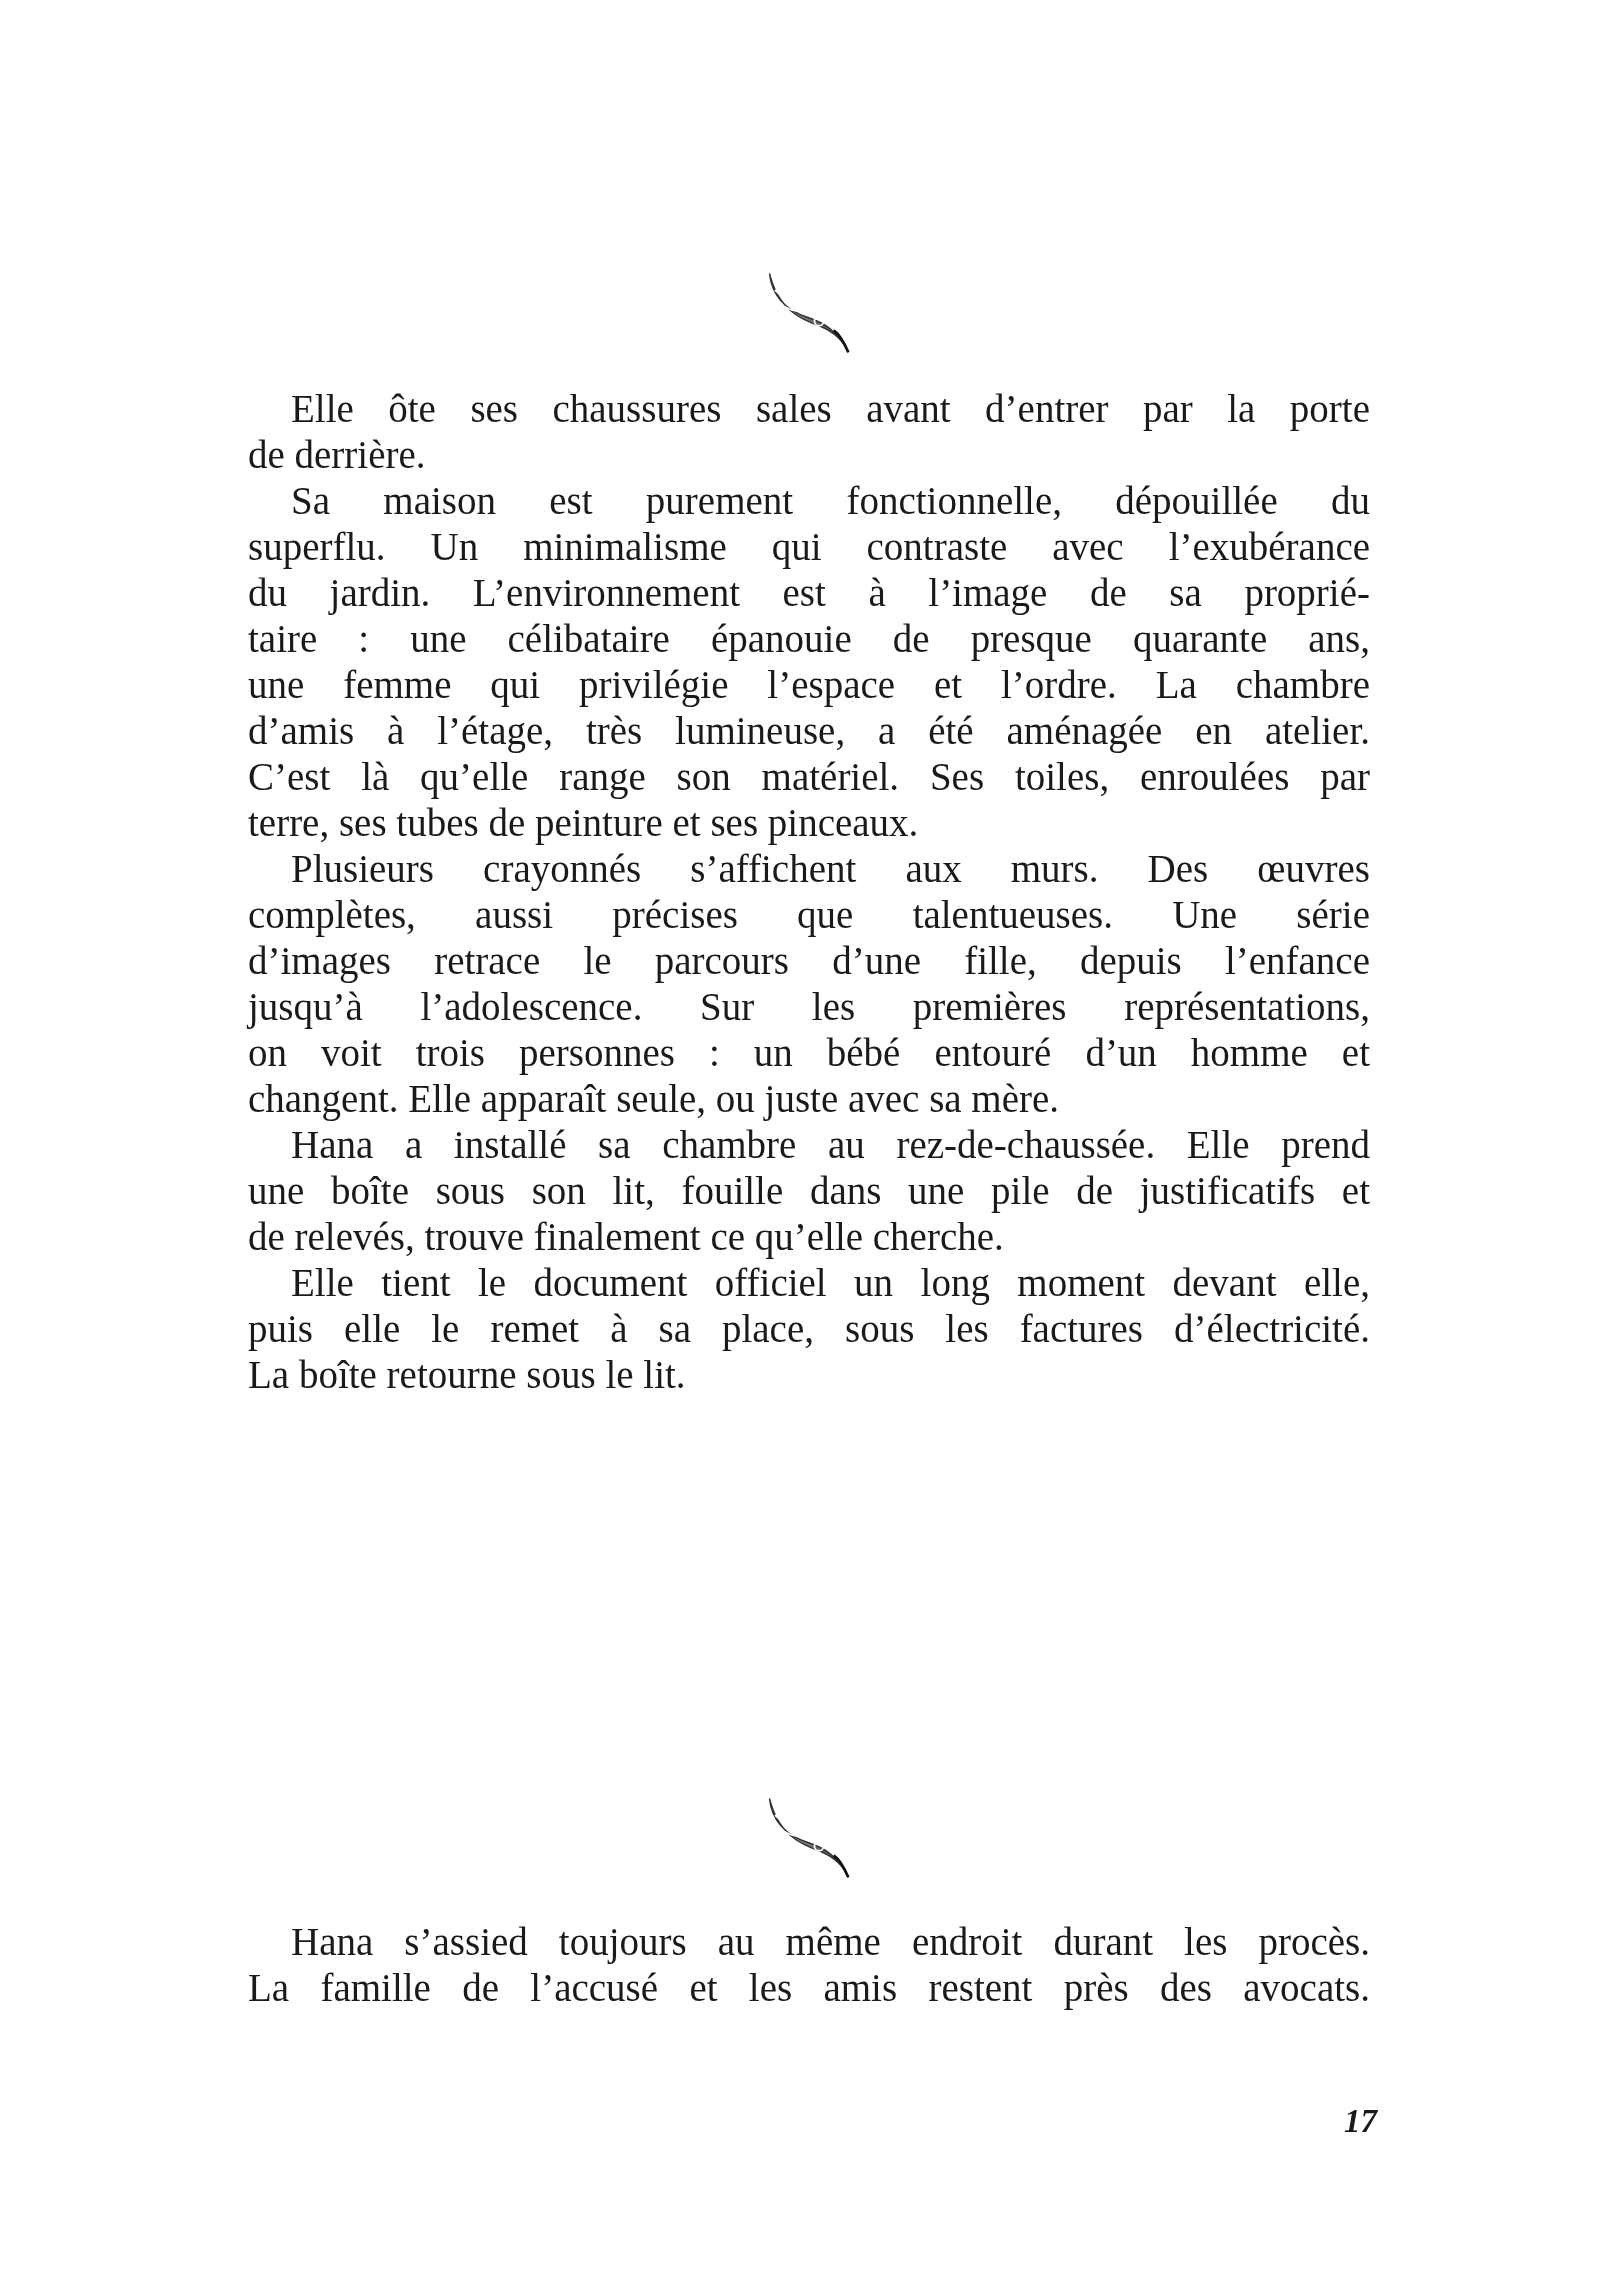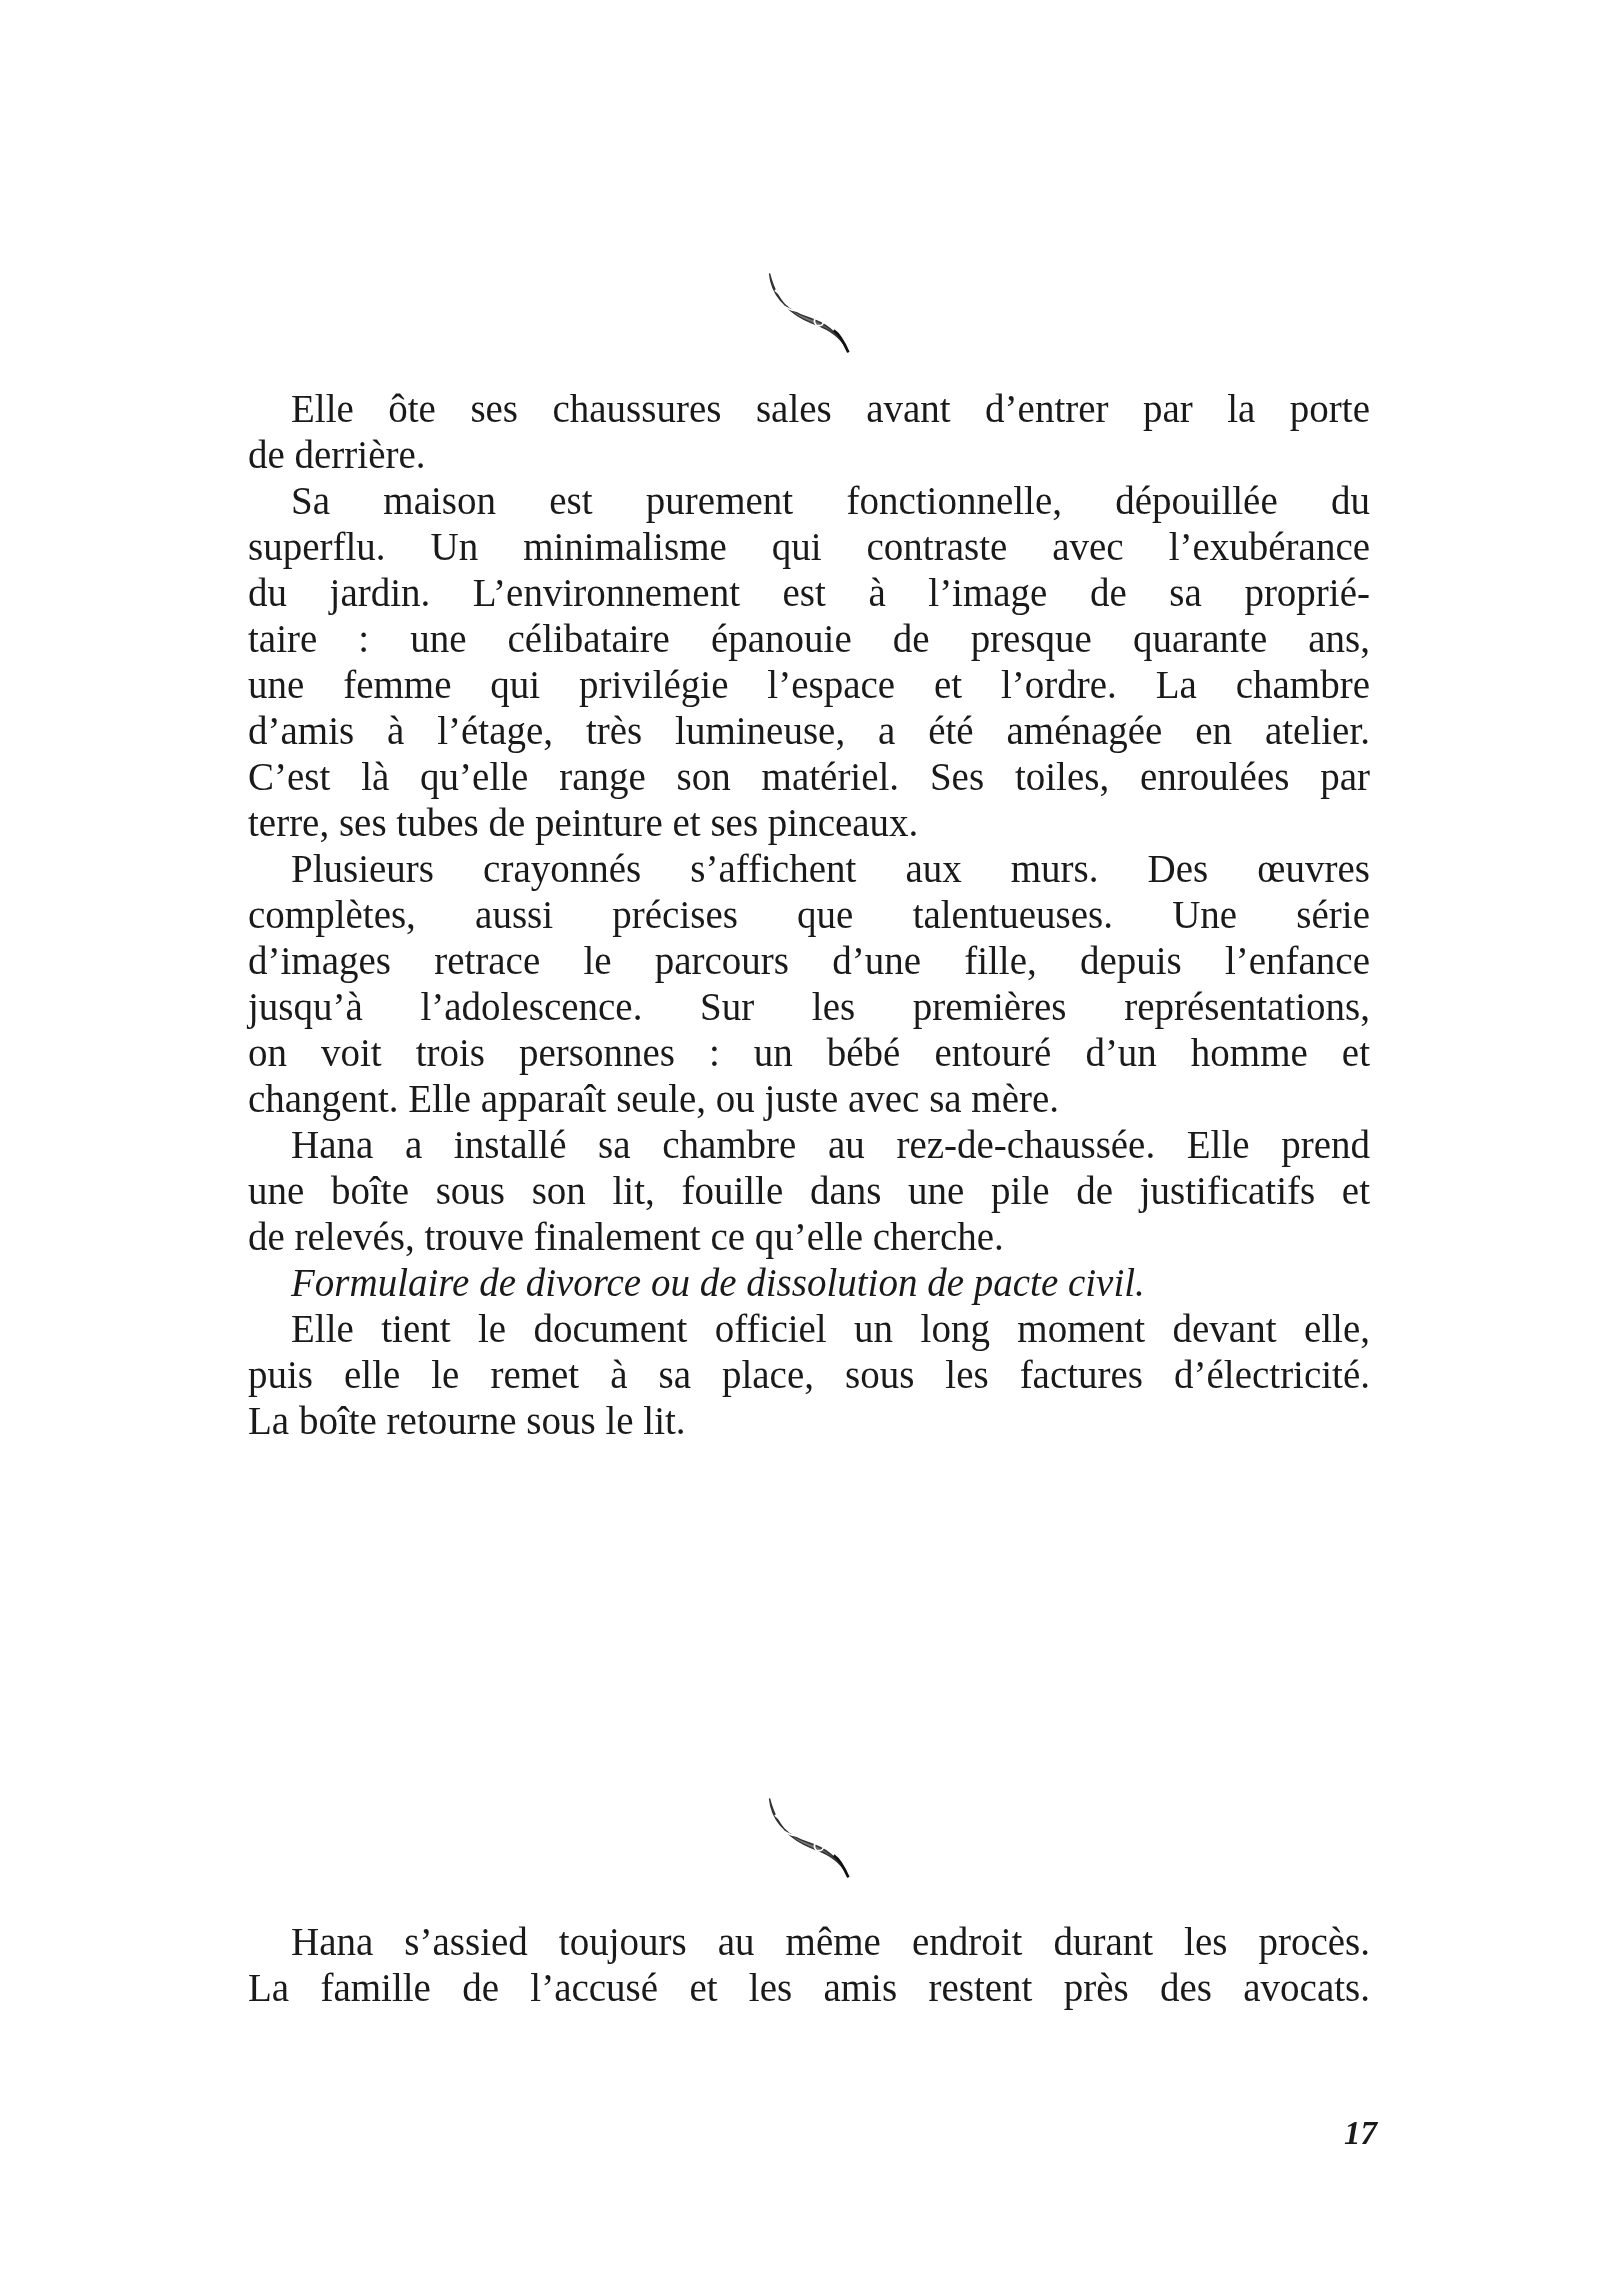--- a/index.html
+++ b/index.html
@@ -60,21 +60,20 @@
     .page-number {
       position: absolute;
       left: 1313px;
       top: 2103px;
       width: 64px;
       text-align: right;
       font-size: 33px;
       font-style: italic;
       font-weight: bold;
       color: #1a1a1a;
-      margin-top: 12px;
     }
   </style>
 </head>
 <body>
 
 <div class="page">
 
   <div class="ornament ornament-top">
     <span>
       <svg viewBox="0 0 120 100" xmlns="http://www.w3.org/2000/svg">
@@ -116,23 +115,20 @@
       <span class="line">d’images retrace le parcours d’une fille, depuis l’enfance</span>
       <span class="line">jusqu’à l’adolescence. Sur les premières représentations,</span>
       <span class="line">on voit trois personnes : un bébé entouré d’un homme et</span>
       <span class="line last">changent. Elle apparaît seule, ou juste avec sa mère.</span>
     </p>
     <p class="para">
       <span class="line">Hana a installé sa chambre au rez-de-chaussée. Elle prend</span>
       <span class="line">une boîte sous son lit, fouille dans une pile de justificatifs et</span>
       <span class="line last">de relevés, trouve finalement ce qu’elle cherche.</span>
     </p>
-    <p class="para italic">
-      <span class="line last">Formulaire de divorce ou de dissolution de pacte civil.</span>
-    </p>
     <p class="para">
       <span class="line">Elle tient le document officiel un long moment devant elle,</span>
       <span class="line">puis elle le remet à sa place, sous les factures d’électricité.</span>
       <span class="line last">La boîte retourne sous le lit.</span>
     </p>
   </div>
 
   <div class="ornament ornament-mid">
     <span>
       <svg viewBox="0 0 120 100" xmlns="http://www.w3.org/2000/svg">

